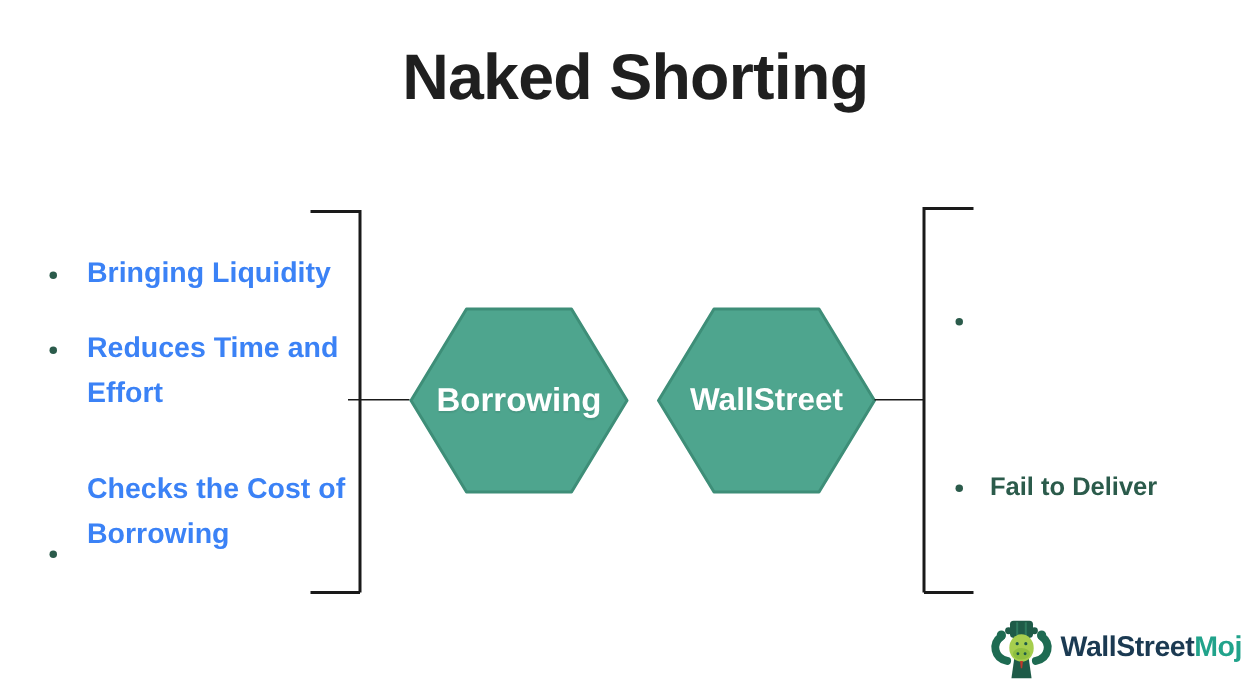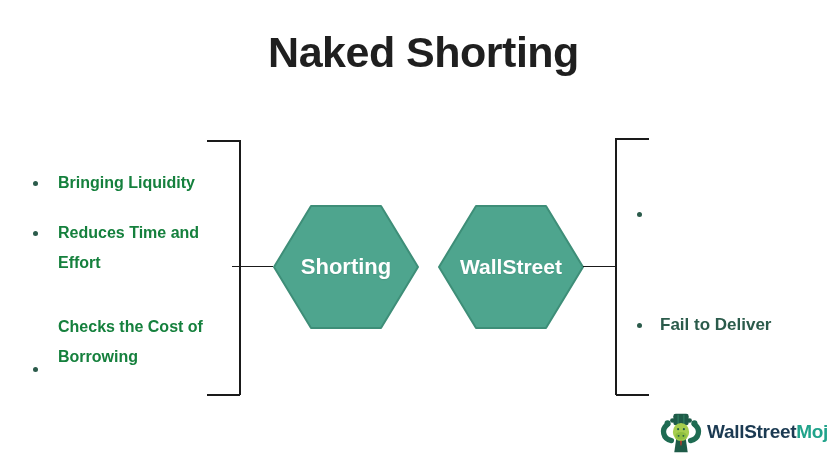--- a/index.html
+++ b/index.html
@@ -41,24 +41,24 @@
     flex: 0 0 auto;
     width: 5px;
     height: 5px;
     border-radius: 50%;
     background: #2B5B4B;
   }
   .left-item { left: 33px; }
   .left-item .dot { margin-top: 13px; margin-right: 20px; }
   .left-item .item-text {
     width: 182px;
-    font-size: 16px;
+    font-size: 19px;
     line-height: 30px;
     font-weight: 700;
-    color: #15803d;
+    color: #3b82f6;
   }
   .right-item { left: 637px; }
   .right-item .dot { margin-top: 11px; margin-right: 18px; }
   .right-item .item-text {
     width: 132px;
     font-size: 17px;
     line-height: 26px;
     font-weight: 700;
     color: #2B5B4B;
   }
@@ -145,21 +145,21 @@
 
   <div class="line" id="left-bracket-vertical"></div>
   <div class="line" id="left-bracket-tick-top"></div>
   <div class="line" id="left-bracket-tick-bottom"></div>
   <div class="line" id="left-connector"></div>
 
   <div class="hex" id="hex-benefits">
     <svg width="150" height="128" viewBox="0 0 150 128">
       <polygon points="3,64 40,3 110,3 147,64 110,125 40,125" stroke-width="2" stroke-linejoin="round" fill="#4EA58E" stroke="#3E8E78"></polygon>
     </svg>
-    <div class="hex-label">Shorting</div>
+    <div class="hex-label">Borrowing</div>
   </div>
 
   <div class="hex" id="hex-limitations">
     <svg width="150" height="128" viewBox="0 0 150 128">
       <polygon points="3,64 40,3 110,3 147,64 110,125 40,125" stroke-width="2" stroke-linejoin="round" fill="#4EA58E" stroke="#3E8E78"></polygon>
     </svg>
     <div class="hex-label">WallStreet</div>
   </div>
 
   <div class="line" id="right-connector"></div>

